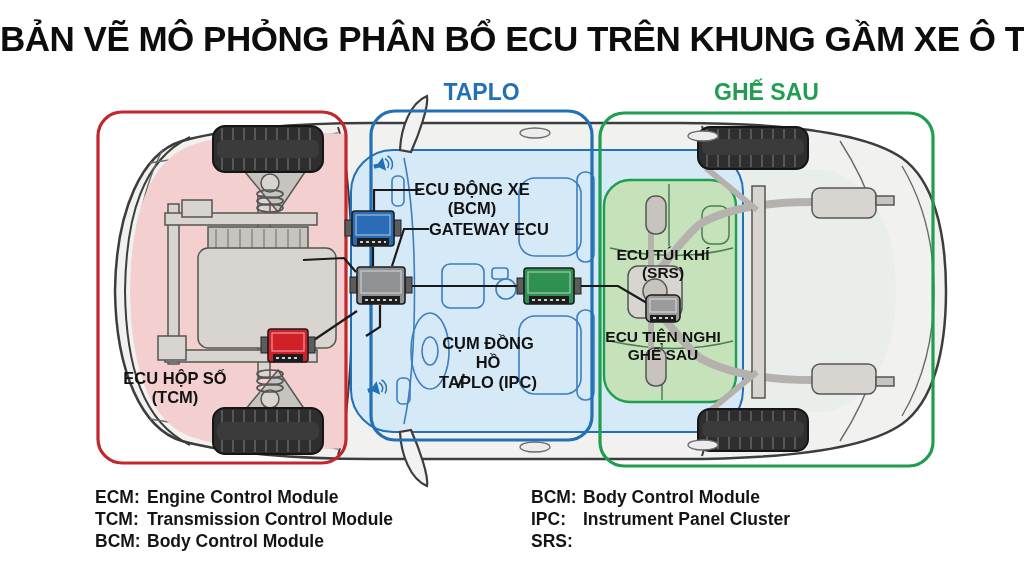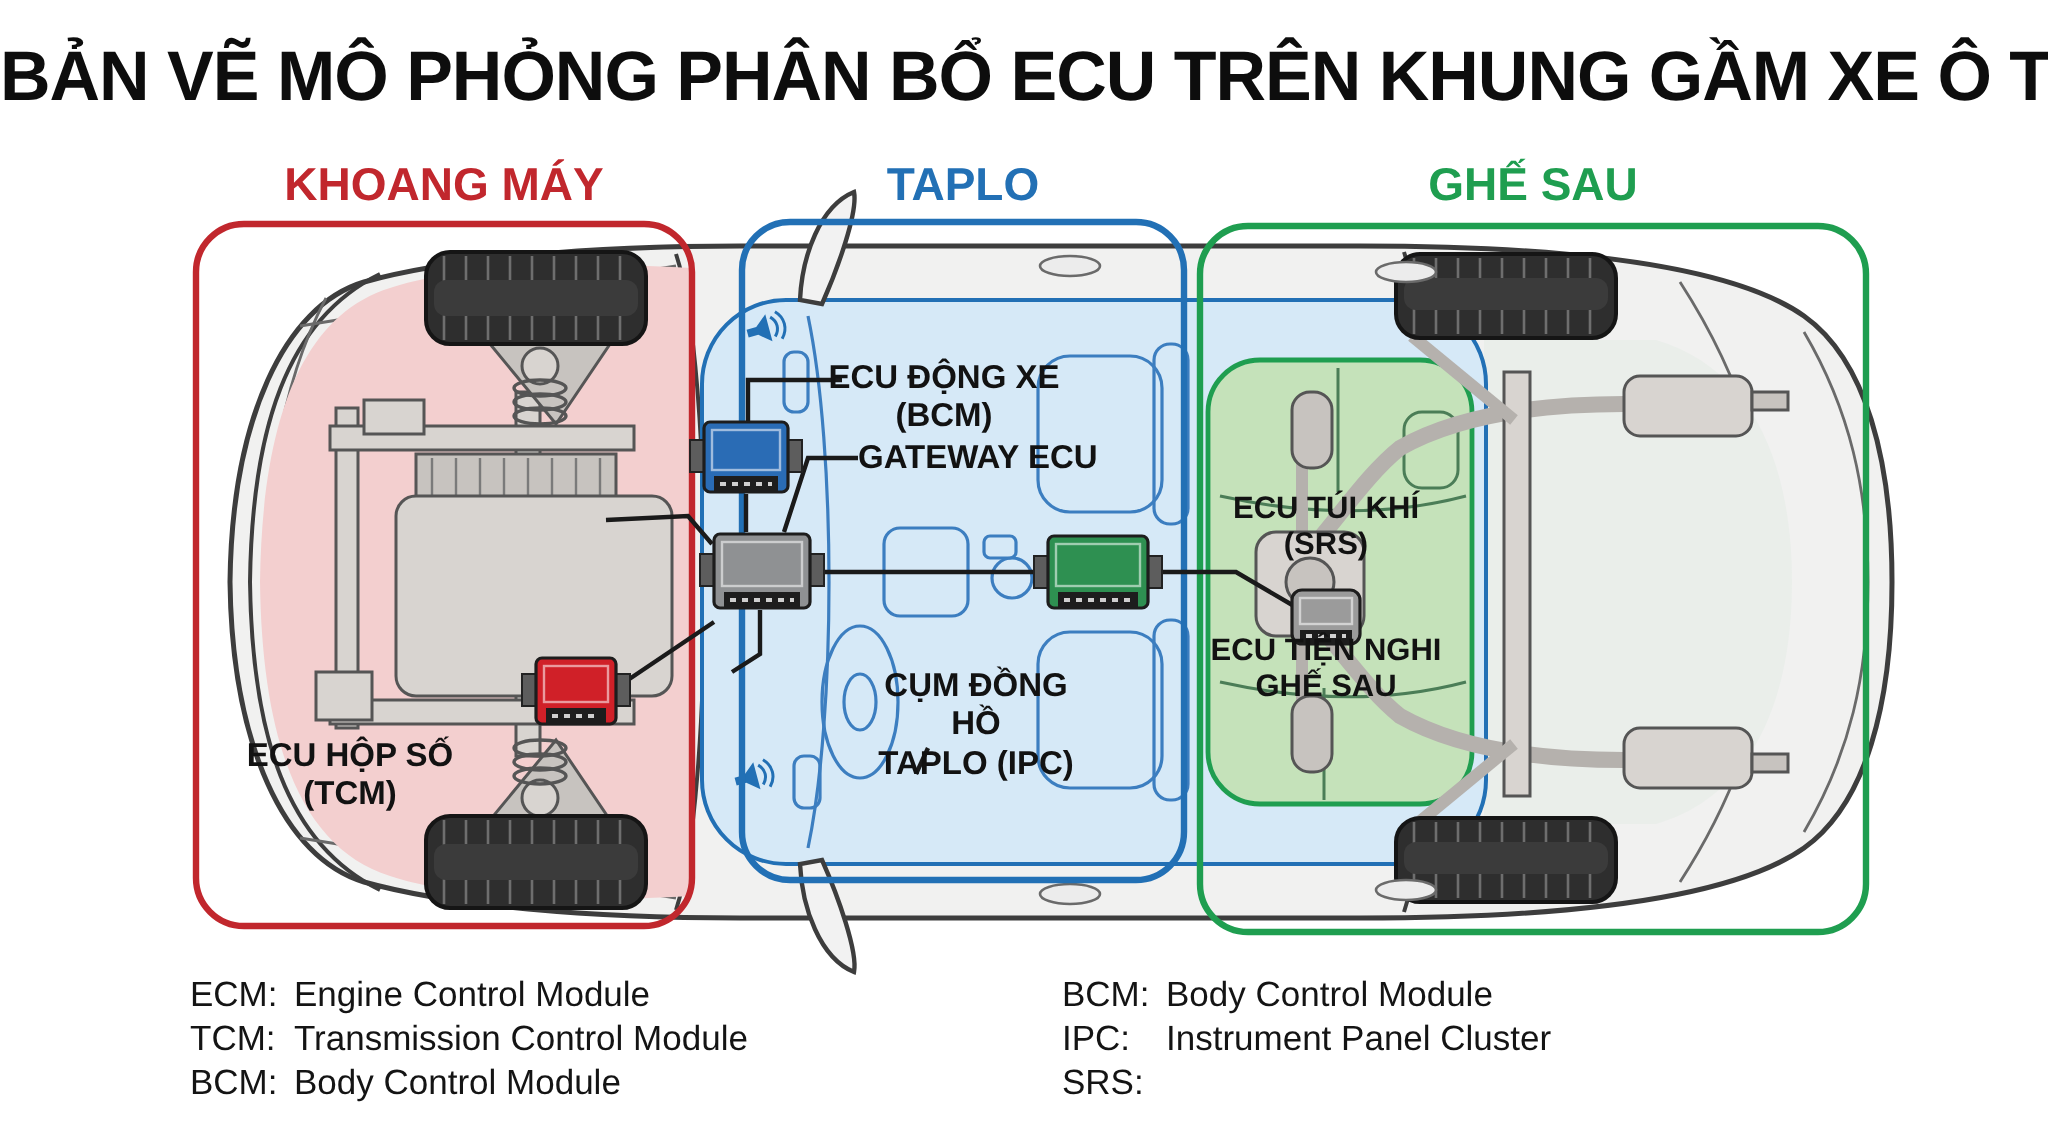--- a/index.html
+++ b/index.html
@@ -55,27 +55,27 @@
   .zl-green{left:600px;width:333px;color:var(--zone-green);}
   .lab{position:absolute;text-align:center;font-weight:700;color:#121212;line-height:1.18;}
   .lab span{display:block;}
   #ecm-box{left:196px;top:262px;width:108px;padding:3px 0 2px 0;font-size:16px;
            background:var(--ecm-box-fill);border:3px solid var(--zone-red);border-radius:10px;}
   #tcm-label{left:119px;top:369px;width:112px;font-size:16.5px;}
   #bcm-label{left:413px;top:180px;width:118px;font-size:16.5px;}
   #gateway-label{left:429px;top:220px;font-size:16.5px;white-space:nowrap;}
   #ipc-label{left:430px;top:334px;width:116px;font-size:16.5px;}
   #srs-label{left:606px;top:246px;width:114px;font-size:15.5px;}
-  #rear-comfort-label{left:602px;top:317px;width:122px;font-size:15.5px;}
+  #rear-comfort-label{left:602px;top:328px;width:122px;font-size:15.5px;}
   .legend{position:absolute;top:486px;font-size:17.5px;color:#141414;}
   #legend-left{left:95px;}
   #legend-right{left:531px;}
   .lrow{display:flex;height:22px;line-height:22px;}
-  .lrow .abbr{font-weight:400;width:52px;flex:0 0 52px;}
-  .lrow .desc{font-weight:400;white-space:nowrap;}
+  .lrow .abbr{font-weight:700;width:52px;flex:0 0 52px;}
+  .lrow .desc{font-weight:700;white-space:nowrap;}
 </style>
 </head>
 <body>
 
 <div id="stage">
 
   <svg width="1024" height="572" viewBox="0 0 1024 572">
 
     <g>
       <path class="car-body" d="M 370,123 L 680,123 C 790,123 868,134 902,158 C 933,180 946,230 946,291
@@ -292,21 +292,20 @@
     <g class="m-gray2" transform="translate(646,295)">
       <rect class="mbody" x="0" y="0" width="34" height="27" rx="5"></rect>
       <rect class="minner" x="4" y="4" width="26" height="13"></rect>
       <rect class="pins" x="4" y="20" width="26" height="7"></rect>
       <line class="pdots" x1="7" y1="23" x2="27" y2="23"></line>
     </g>
   </svg>
 
   <div id="title" class="abs">BẢN VẼ MÔ PHỎNG PHÂN BỔ ECU TRÊN KHUNG GẦM XE Ô TÔ</div>
 
-  <div class="abs zone-label zl-red">KHOANG MÁY</div>
   <div class="abs zone-label zl-blue">TAPLO</div>
   <div class="abs zone-label zl-green">GHẾ SAU</div>
 
   <div id="tcm-label" class="lab">
     <span>ECU HỘP SỐ</span>
     <span>(TCM)</span>
   </div>
   <div id="bcm-label" class="lab">
     <span>ECU ĐỘNG XE</span>
     <span>(BCM)</span>

